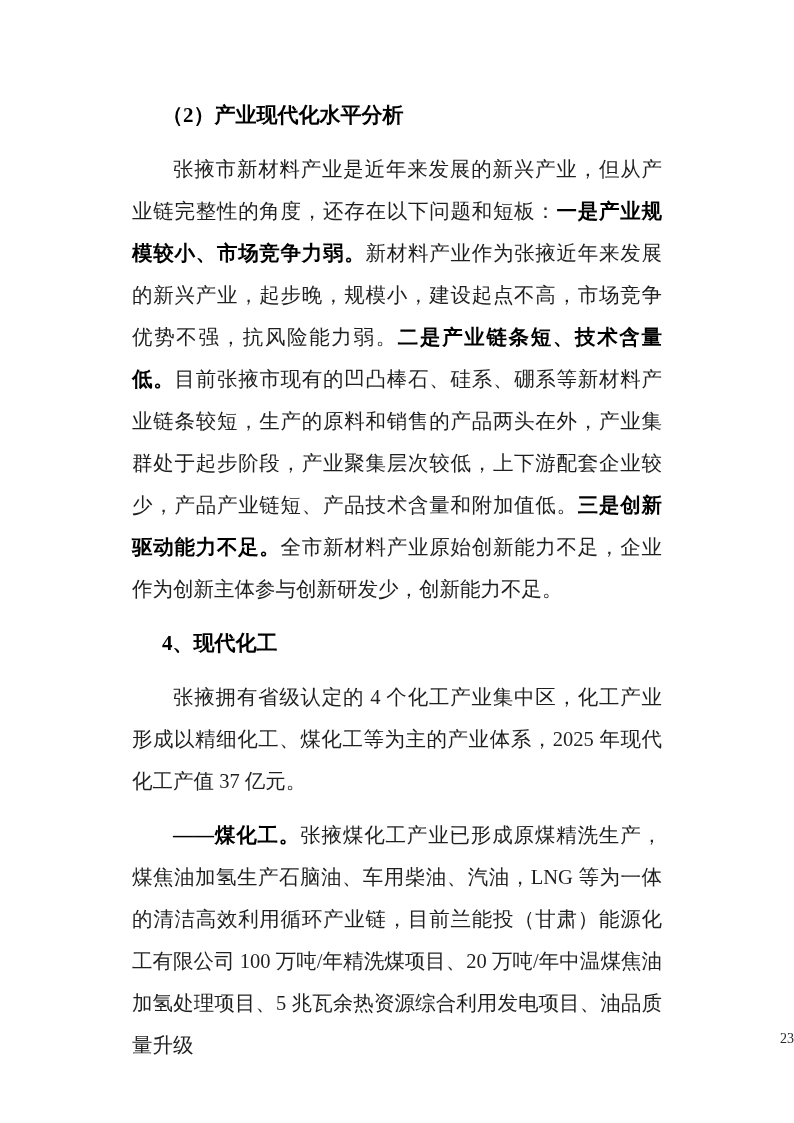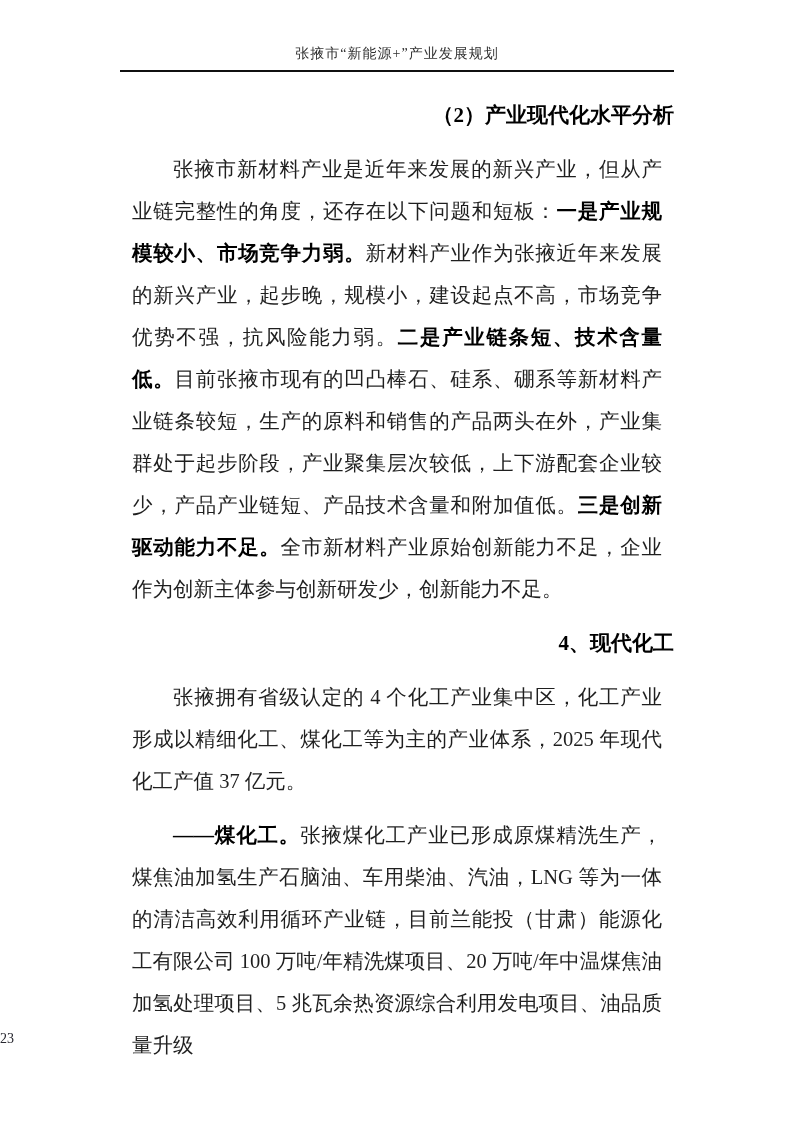--- a/index.html
+++ b/index.html
@@ -36,45 +36,42 @@
     font-size: 20.5px;
     line-height: 42px;
     text-align: justify;
     text-justify: inter-ideograph;
   }
   .heading1, .heading2 {
     font-weight: bold;
     color: #000000;
     font-size: 21px;
     text-indent: 2em;
-    text-align: right;
+    text-align: left;
   }
   .para {
     margin: 12px;
     text-indent: 2em;
   }
   .run { font-weight: normal; }
   .run.bold { font-weight: bold; color: #000000; }
   .footer {
     position: absolute;
     top: 1031px;
     left: 0;
     width: 794px;
-    text-align: left;
+    text-align: right;
     font-size: 14px;
     color: #26262e;
   }
 </style>
 </head>
 <body>
 
 <div class="page">
-  <div class="header">
-    <span>张掖市“新能源+”产业发展规划</span>
-  </div>
 
   <div class="content">
       <div class="heading2">（2）产业现代化水平分析</div>
       <p class="para"><span class="run">张掖市新材料产业是近年来发展的新兴产业，但从产业链完整性的角度，还存在以下问题和短板：</span><span class="run bold">一是产业规模较小、市场竞争力弱。</span><span class="run">新材料产业作为张掖近年来发展的新兴产业，起步晚，规模小，建设起点不高，市场竞争优势不强，抗风险能力弱。</span><span class="run bold">二是产业链条短、技术含量低。</span><span class="run">目前张掖市现有的凹凸棒石、硅系、硼系等新材料产业链条较短，生产的原料和销售的产品两头在外，产业集群处于起步阶段，产业聚集层次较低，上下游配套企业较少，产品产业链短、产品技术含量和附加值低。</span><span class="run bold">三是创新驱动能力不足。</span><span class="run">全市新材料产业原始创新能力不足，企业作为创新主体参与创新研发少，创新能力不足。</span></p>
       <div class="heading1">4、现代化工</div>
       <p class="para"><span class="run">张掖拥有省级认定的 4 个化工产业集中区，化工产业形成以精细化工、煤化工等为主的产业体系，2025 年现代化工产值 37 亿元。</span></p>
       <p class="para"><span class="run bold">——煤化工。</span><span class="run">张掖煤化工产业已形成原煤精洗生产，煤焦油加氢生产石脑油、车用柴油、汽油，LNG 等为一体的清洁高效利用循环产业链，目前兰能投（甘肃）能源化工有限公司 100 万吨/年精洗煤项目、20 万吨/年中温煤焦油加氢处理项目、5 兆瓦余热资源综合利用发电项目、油品质量升级</span></p>
     </div>
 
   <div class="footer">

